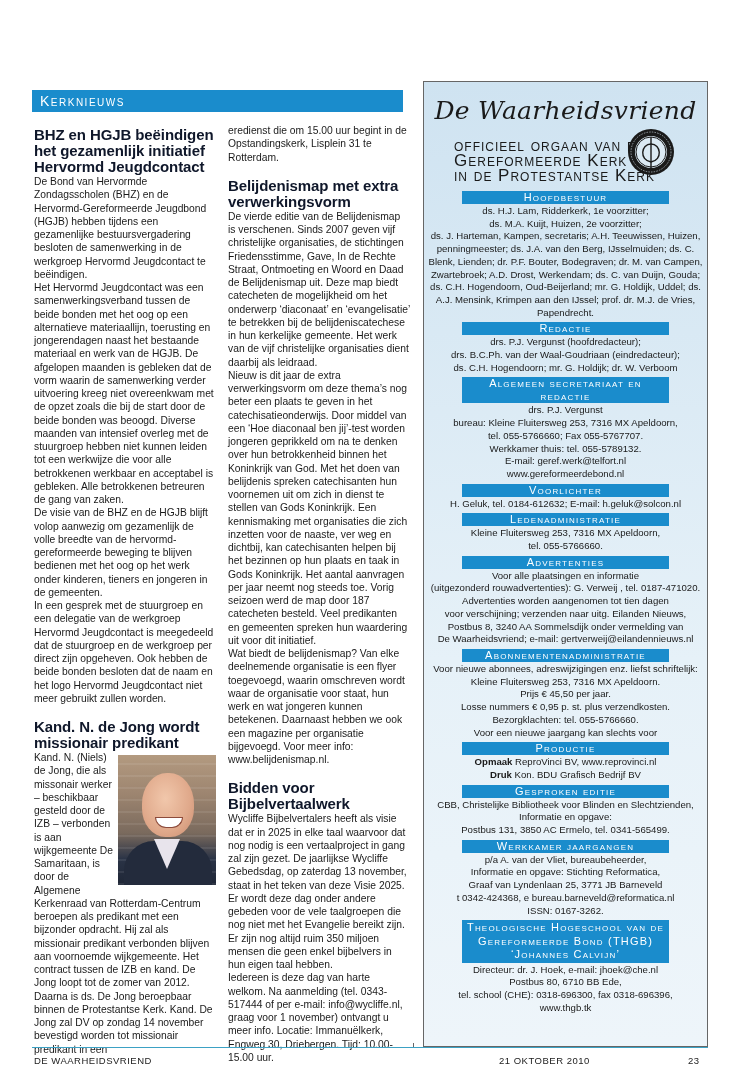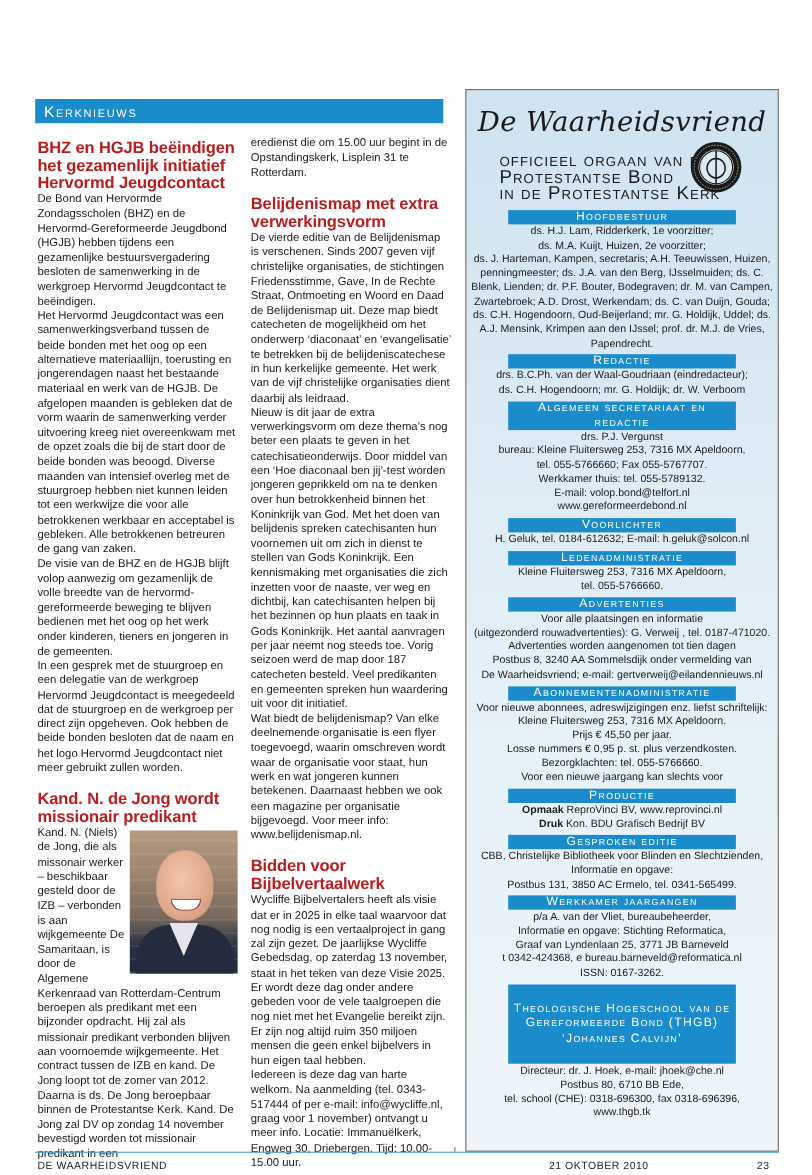--- a/index.html
+++ b/index.html
@@ -9,21 +9,21 @@
 
   
   .banner { position: absolute; left: 32px; top: 46px; width: 371px; height: 22px;
             background: #1a8ccc; color: #ffffff; font-size: 14px; letter-spacing: 1.5px;
             font-variant: small-caps; line-height: 22px; padding-left: 8px; box-sizing: border-box; }
 
   .col { position: absolute; top: 80px; font-size: 10.3px; line-height: 13.25px; }
   .col1 { left: 34px; width: 182px; }
   .col2 { left: 228px; width: 182px; top: 80px; }
   .col p { margin: 0; }
-  .col h2 { font-size: 15px; line-height: 16px; margin: 0; font-weight: bold; color: #b91c1c; letter-spacing: -0.1px; }
+  .col h2 { font-size: 15px; line-height: 16px; margin: 0; font-weight: bold; color: #0f172a; letter-spacing: -0.1px; }
   .col h2.spaced { margin-top: 14px; }
   .col .first-h { margin-top: 3px; }
 
   .photo-wrap { float: right; width: 98px; height: 130px; margin: 4px 0 4px 4px;
                 background: linear-gradient(180deg, #b39a80 0%, #9d8570 30%, #7a6a5d 60%, #2a3346 80%, #1f2636 100%);
                 position: relative; overflow: hidden; }
   .photo-wrap .wall { position: absolute; inset: 0;
        background: repeating-linear-gradient(0deg, rgba(255,255,255,0.08) 0 2px, transparent 2px 12px); }
   .photo-wrap .head { position: absolute; left: 24px; top: 18px; width: 52px; height: 64px; border-radius: 48% 48% 45% 45%;
        background: radial-gradient(ellipse at 45% 40%, #f1c7ab 0%, #e0a98b 60%, #c98c70 100%); }
@@ -37,21 +37,21 @@
               border: 1px solid #666; box-sizing: border-box; }
   .masthead { text-align: center; font-family: "DejaVu Serif", "Liberation Serif", serif; font-style: italic;
               font-size: 25px; color: #1a1a1a; margin-top: 14px; letter-spacing: 0.3px; }
   .subtitle { position: absolute; left: 30px; top: 56px; font-size: 17px; line-height: 15px; font-variant: small-caps;
               letter-spacing: 1px; color: #1a1a1a; }
   .logo { position: absolute; left: 203px; top: 46px; width: 48px; height: 48px; }
   .c-body { position: absolute; left: 4px; right: 4px; top: 107px; text-align: center;
             font-size: 9.6px; line-height: 12.7px; color: #1a1a1a; }
   .c-head { background: #1a8ccc; color: #ffffff; font-variant: small-caps; letter-spacing: 1.2px;
             font-size: 11px; line-height: 13px; margin: 2px 34px 1px 34px; padding: 0 4px; }
-  .c-head.multi { line-height: 13.5px; padding: 16px 4px; }
+  .c-head.multi { line-height: 13.5px; padding: 1px 4px; }
   .c-text { margin: 0 0 3px 0; }
   .c-text b { font-weight: bold; }
 
   
   .rule { position: absolute; left: 32px; top: 1003px; width: 676px; height: 1px; background: #3ba1c4; }
   .vrule { position: absolute; left: 413px; top: 999px; width: 1px; height: 4px; background: #666; }
   .footer { position: absolute; top: 1011px; font-size: 9.5px; letter-spacing: 0.5px; color: #222; text-transform: uppercase; }
   .f-left { left: 34px; }
   .f-mid { left: 499px; }
   .f-right { left: 688px; }
@@ -93,21 +93,21 @@
 
     <h2 class="spaced">Bidden voor Bijbelvertaalwerk</h2>
     <p>Wycliffe Bijbelvertalers heeft als visie dat er in 2025 in elke taal waarvoor dat nog nodig is een vertaalproject in gang zal zijn gezet. De jaarlijkse Wycliffe Gebedsdag, op zaterdag 13 november, staat in het teken van deze Visie 2025. Er wordt deze dag onder andere gebeden voor de vele taalgroepen die nog niet met het Evangelie bereikt zijn. Er zijn nog altijd ruim 350 miljoen mensen die geen enkel bijbelvers in hun eigen taal hebben.</p>
     <p>Iedereen is deze dag van harte welkom. Na aanmelding (tel. 0343-517444 of per e-mail: info@wycliffe.nl, graag voor 1 november) ontvangt u meer info. Locatie: Immanuëlkerk, Engweg 30, Driebergen. Tijd: 10.00-15.00 uur.</p>
   </div>
 
   <div class="colophon">
     <div class="masthead">De Waarheidsvriend</div>
     <div class="subtitle">
       <div>officieel orgaan van de</div>
-      <div>Protestantse Bond</div>
+      <div>Gereformeerde Kerk</div>
       <div>in de Protestantse Kerk</div>
     </div>
     <svg class="logo" viewBox="0 0 48 48">
       <circle cx="24" cy="24" r="23" fill="#1a1a1a"></circle>
       <circle cx="24" cy="24" r="16" fill="#dbe9f3"></circle>
       <circle cx="24" cy="24" r="15" fill="none" stroke="#1a1a1a" stroke-width="1"></circle>
       <path d="M24 9 L24 40" stroke="#1a1a1a" stroke-width="1.4"></path>
       <path d="M24 16 C14 16 12 32 24 34" fill="none" stroke="#1a1a1a" stroke-width="1.4"></path>
       <path d="M24 16 C34 16 36 32 24 34" fill="none" stroke="#1a1a1a" stroke-width="1.4"></path>
       <circle cx="24" cy="24" r="20" fill="none" stroke="#dbe9f3" stroke-width="0.6" stroke-dasharray="1.5 1.2"></circle>
@@ -117,50 +117,52 @@
 
       <div class="c-head">Hoofdbestuur</div>
       <div class="c-text">
         <div>ds. H.J. Lam, Ridderkerk, 1e voorzitter;</div>
         <div>ds. M.A. Kuijt, Huizen, 2e voorzitter;</div>
         <div>ds. J. Harteman, Kampen, secretaris; A.H. Teeuwissen, Huizen, penningmeester; ds. J.A. van den Berg, IJsselmuiden; ds. C. Blenk, Lienden; dr. P.F. Bouter, Bodegraven; dr. M. van Campen, Zwartebroek; A.D. Drost, Werkendam; ds. C. van Duijn, Gouda; ds. C.H. Hogendoorn, Oud-Beijerland; mr. G. Holdijk, Uddel; ds. A.J. Mensink, Krimpen aan den IJssel; prof. dr. M.J. de Vries, Papendrecht.</div>
       </div>
 
       <div class="c-head">Redactie</div>
       <div class="c-text">
+        <div>drs. P.J. Vergunst (hoofdredacteur);</div>
         <div>drs. B.C.Ph. van der Waal-Goudriaan (eindredacteur);</div>
         <div>ds. C.H. Hogendoorn; mr. G. Holdijk; dr. W. Verboom</div>
       </div>
 
       <div class="c-head">Algemeen secretariaat en redactie</div>
       <div class="c-text">
         <div>drs. P.J. Vergunst</div>
         <div>bureau: Kleine Fluitersweg 253, 7316 MX  Apeldoorn,</div>
         <div>tel. 055-5766660; Fax 055-5767707.</div>
         <div>Werkkamer thuis: tel. 055-5789132.</div>
-        <div>E-mail: volop.bond@telfort.nl</div>
+        <div>E-mail: geref.werk@telfort.nl</div>
         <div>www.gereformeerdebond.nl</div>
       </div>
 
       <div class="c-head">Voorlichter</div>
       <div class="c-text">
         <div>H. Geluk, tel. 0184-612632; E-mail: h.geluk@solcon.nl</div>
       </div>
 
       <div class="c-head">Ledenadministratie</div>
       <div class="c-text">
         <div>Kleine Fluitersweg 253, 7316 MX  Apeldoorn,</div>
         <div>tel. 055-5766660.</div>
       </div>
 
       <div class="c-head">Advertenties</div>
       <div class="c-text">
         <div>Voor alle plaatsingen en informatie</div>
         <div>(uitgezonderd rouwadvertenties): G. Verweij , tel.  0187-471020.</div>
         <div>Advertenties worden aangenomen tot tien dagen</div>
+        <div>voor verschijning; verzenden naar uitg. Eilanden Nieuws,</div>
         <div>Postbus 8, 3240 AA Sommelsdijk onder vermelding van</div>
         <div>De Waarheidsvriend; e-mail: gertverweij@eilandennieuws.nl</div>
       </div>
 
       <div class="c-head">Abonnementenadministratie</div>
       <div class="c-text">
         <div>Voor nieuwe abonnees, adreswijzigingen enz. liefst schriftelijk: Kleine Fluitersweg 253, 7316 MX  Apeldoorn.</div>
         <div>Prijs € 45,50 per jaar.</div>
         <div>Losse nummers € 0,95 p. st. plus verzendkosten.</div>
         <div>Bezorgklachten: tel. 055-5766660.</div>

